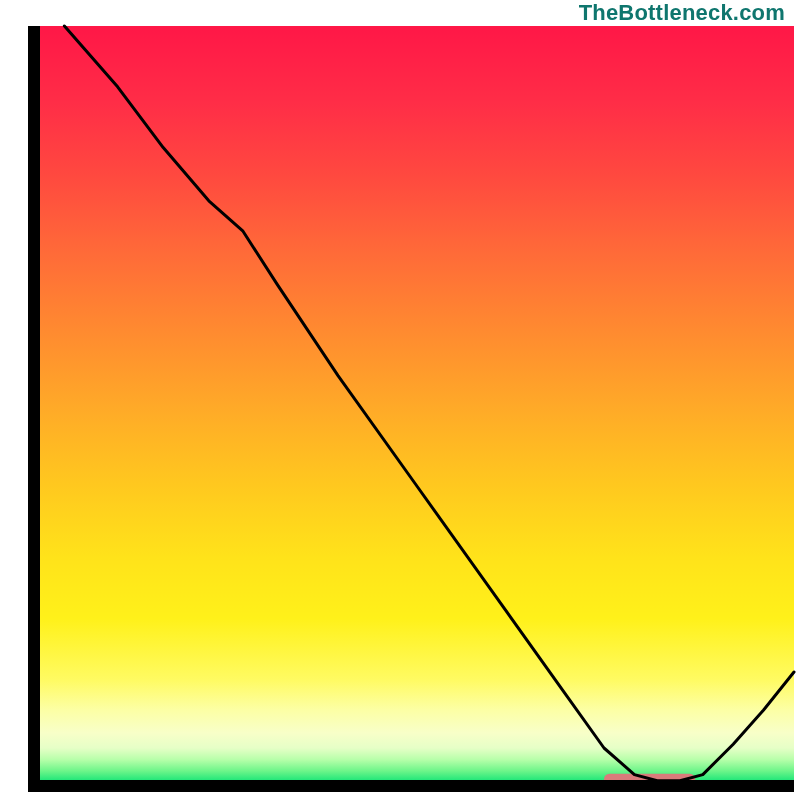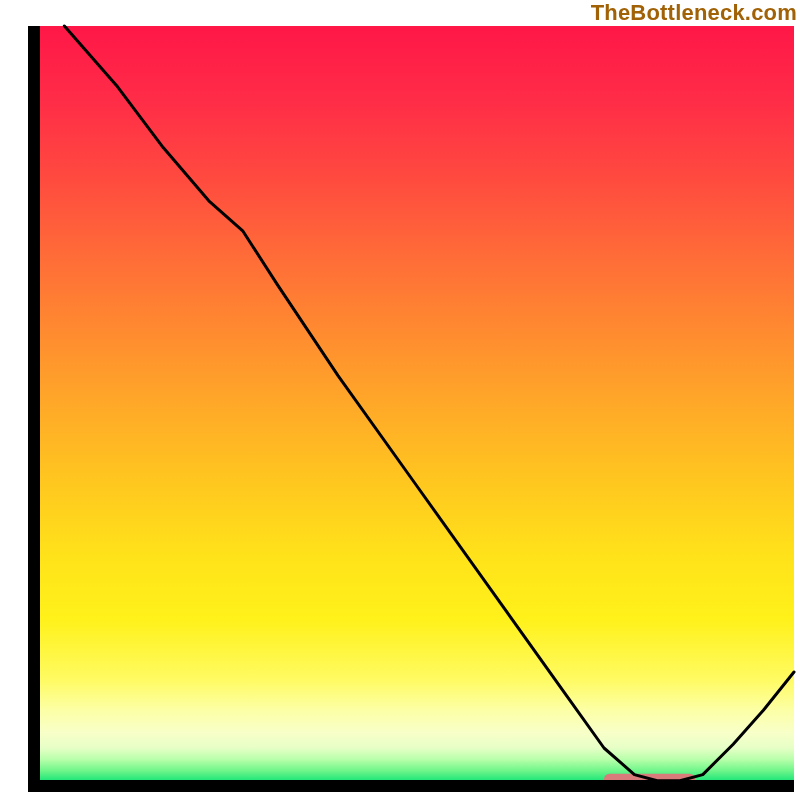--- a/index.html
+++ b/index.html
@@ -12,24 +12,24 @@
     font-family: Arial, Helvetica, sans-serif;
   }
   .canvas {
     position: relative;
     width: 800px;
     height: 800px;
   }
   .brand {
     position: absolute;
     top: 0;
-    right: 3px;
+    right: 15px;
     font-size: 22px;
     font-weight: 600;
-    color: #a16207;
+    color: #0f766e;
     letter-spacing: 0.2px;
   }
   svg.plot {
     position: absolute;
     left: 0;
     top: 0;
   }
 </style>
 </head>
 <body>

